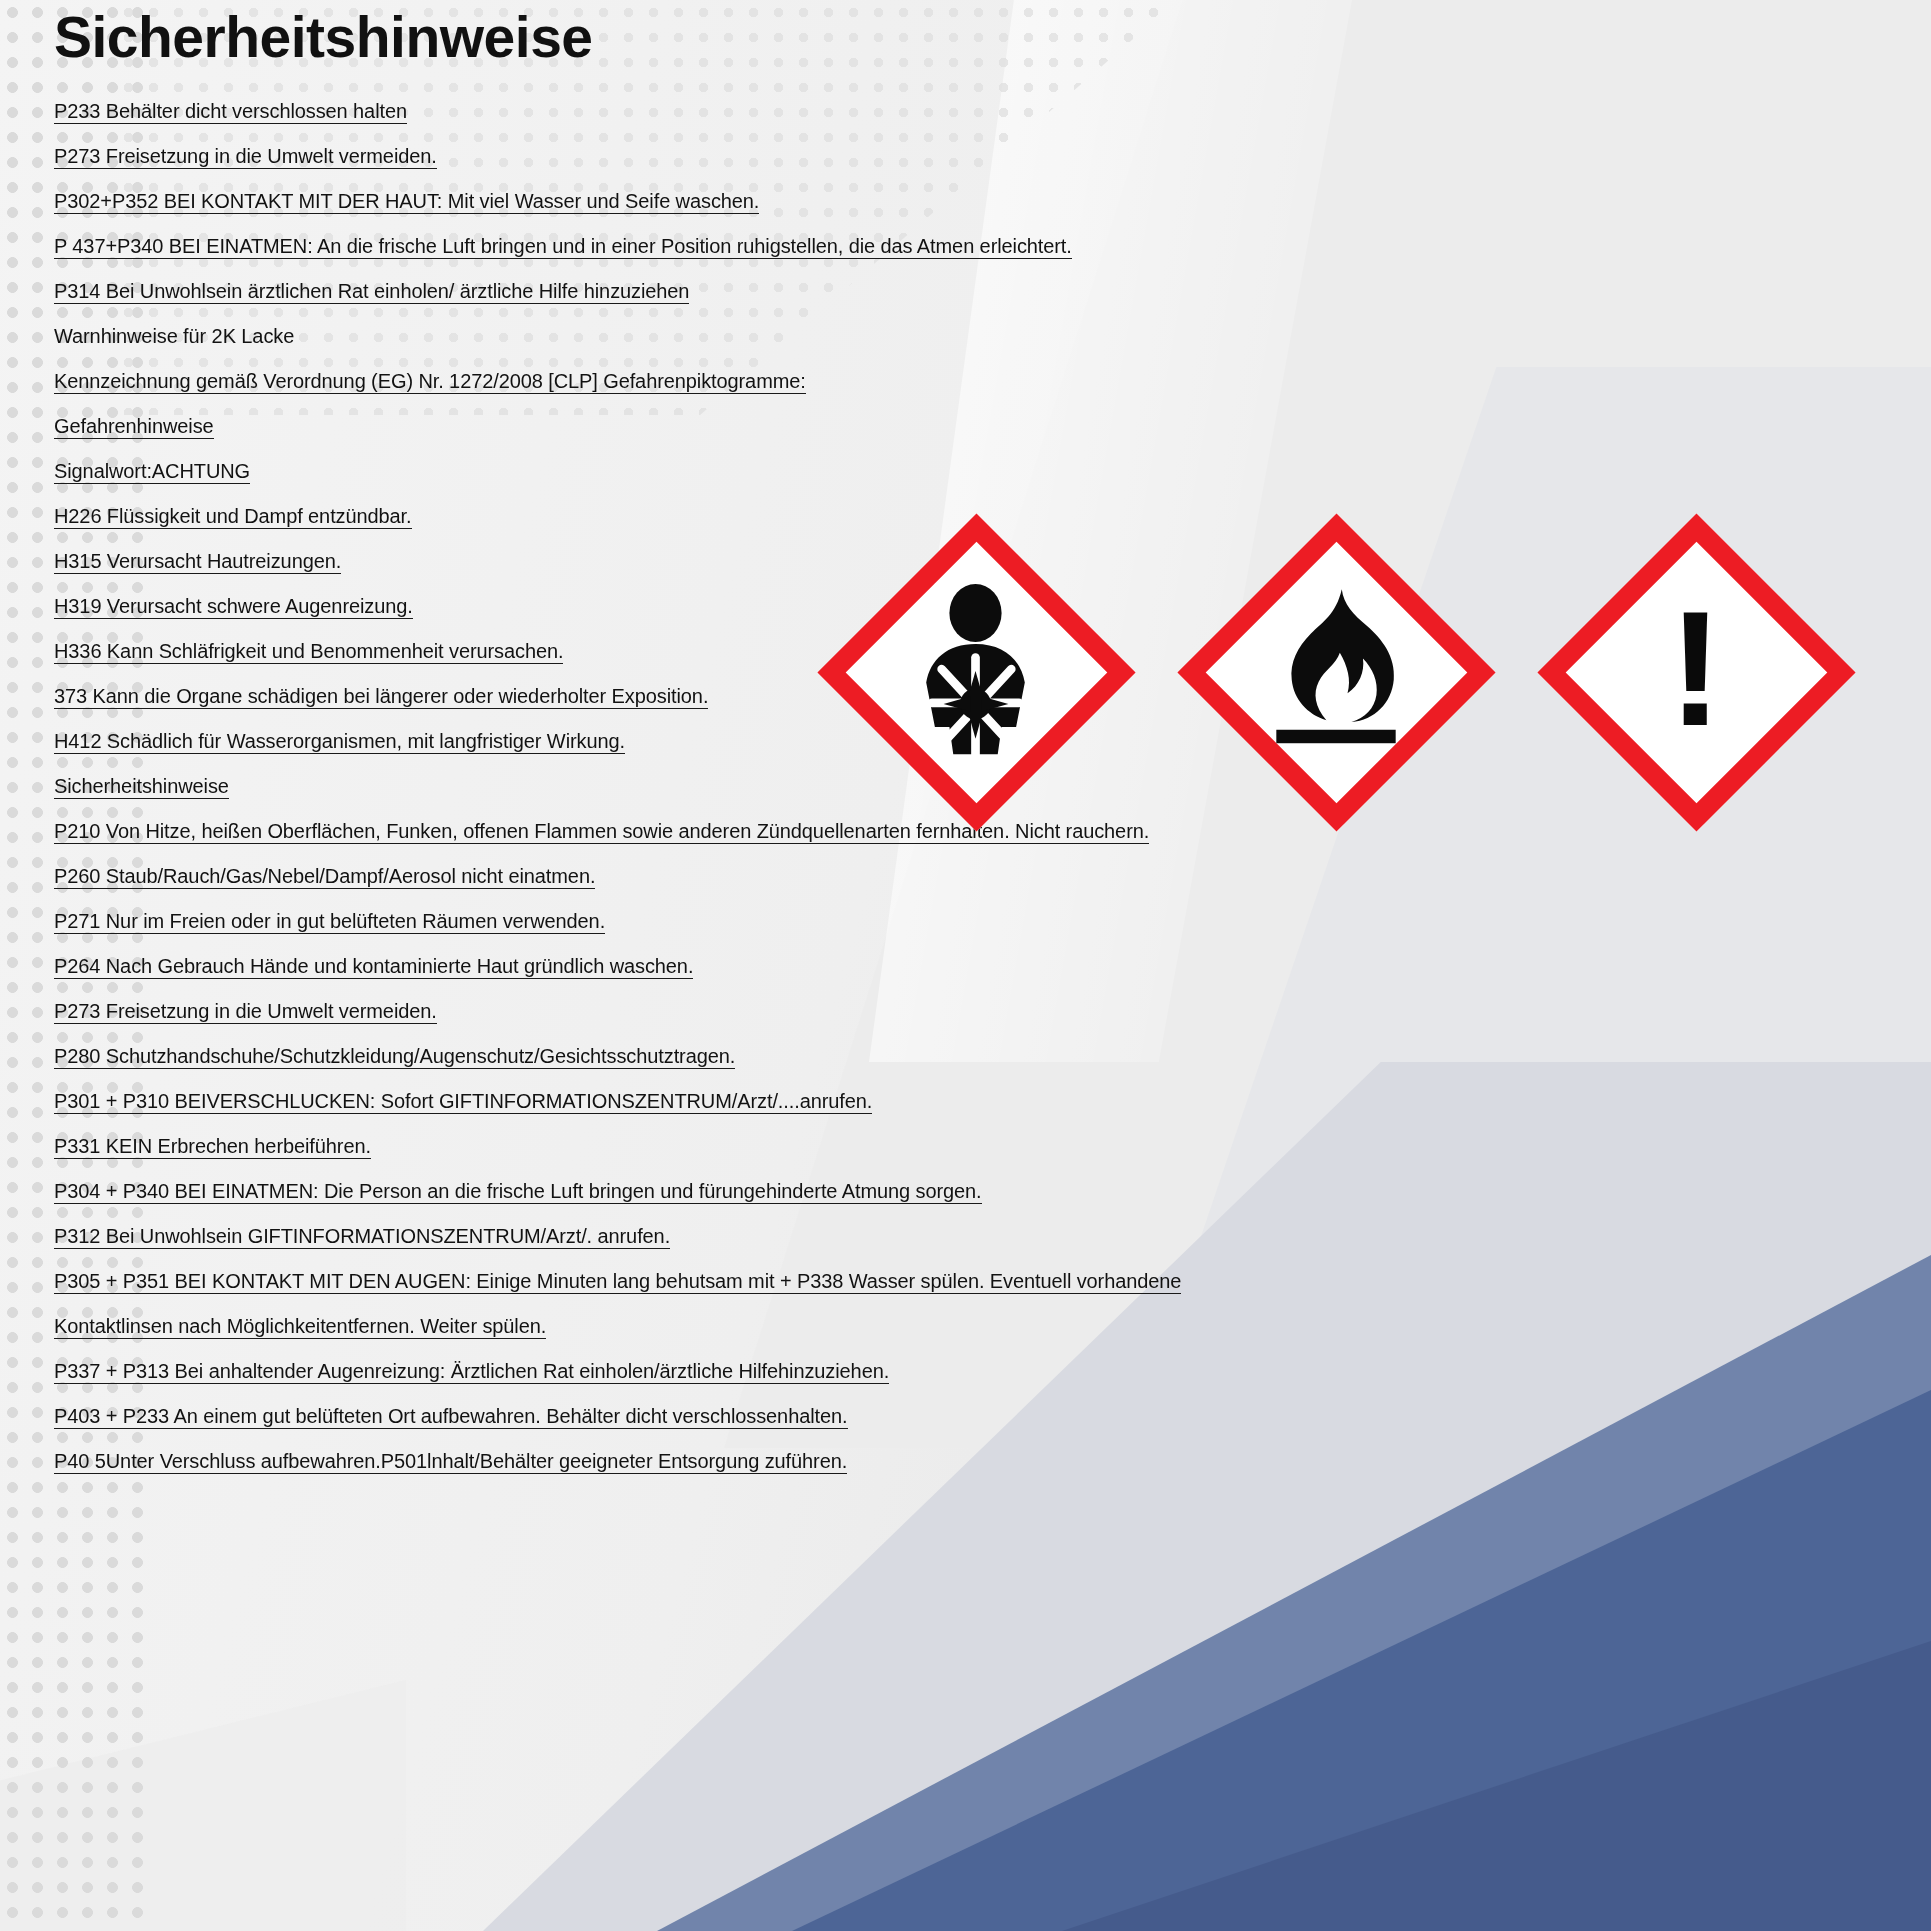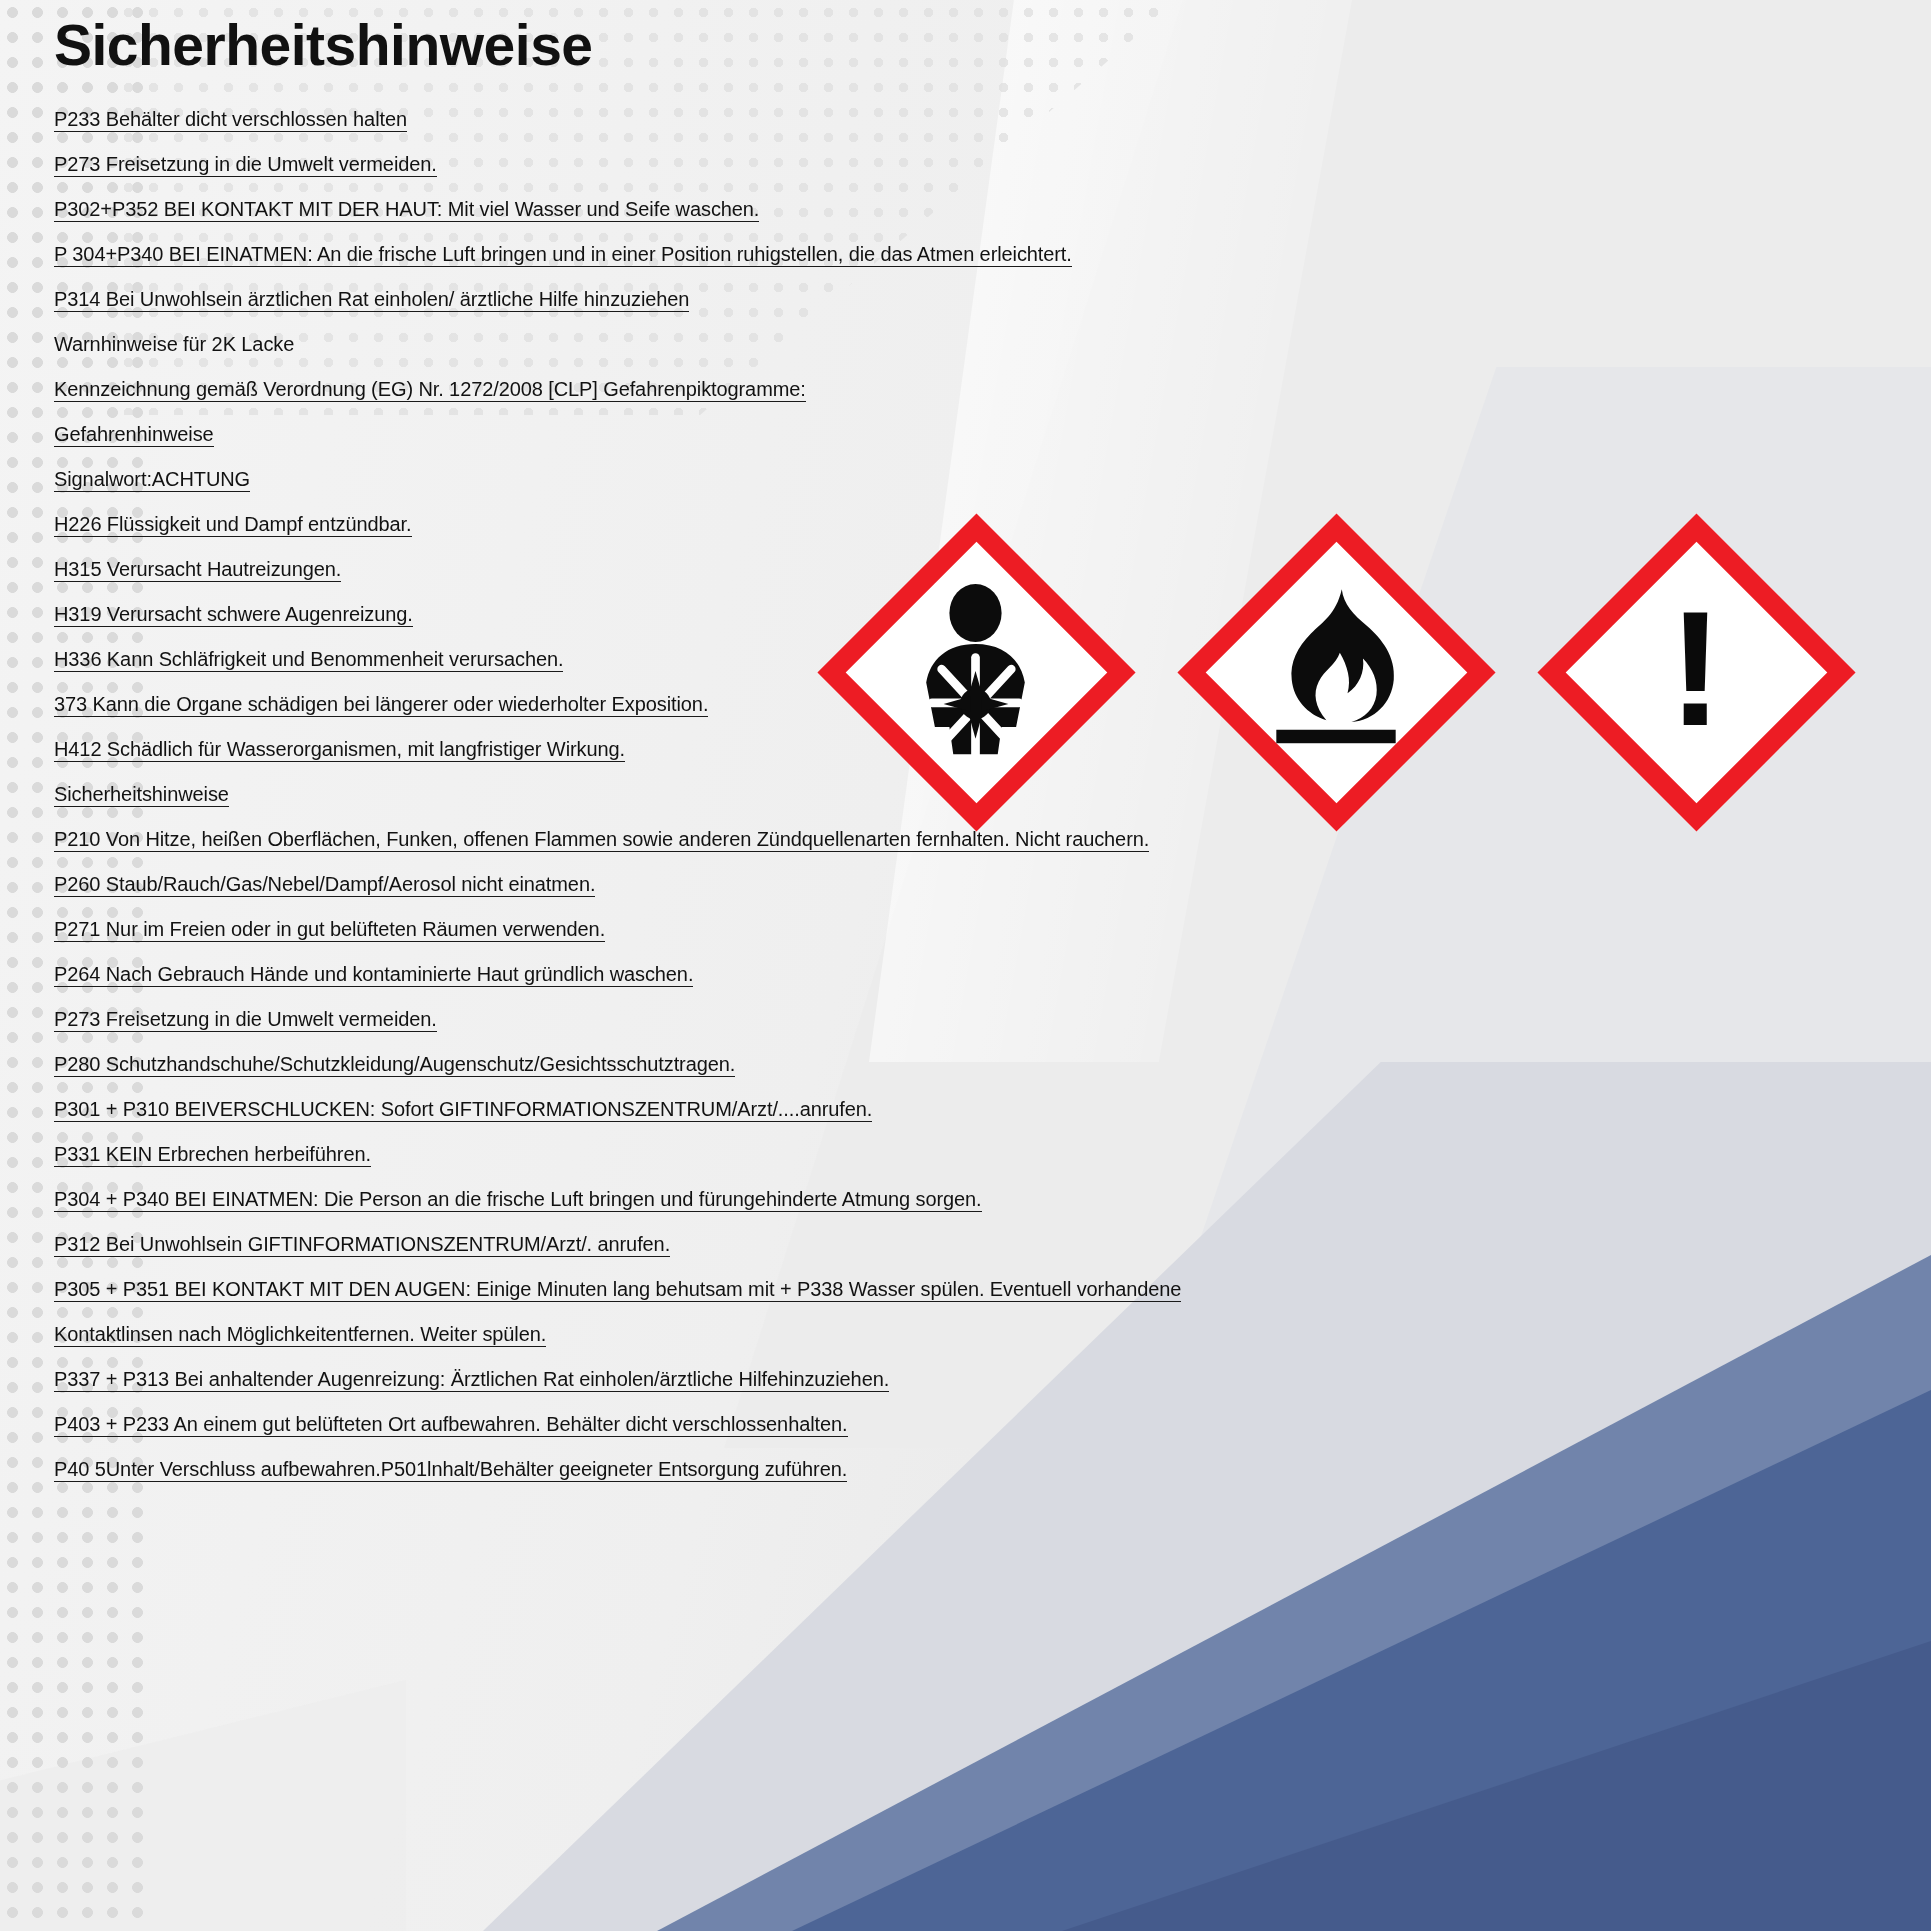--- a/index.html
+++ b/index.html
@@ -100,21 +100,21 @@
     left: 869px; top: 0;
     width: 483px; height: 1062px;
     background: linear-gradient(100deg, rgba(255,255,255,0.75), rgba(255,255,255,0));
     clip-path: polygon(30% 0, 100% 0, 60% 100%, 0 100%);
   }
 
   
   .content {
     position: absolute;
     inset: 0;
-    padding: 16px 0 0 54px;
+    padding: 8px 0 0 54px;
     box-sizing: border-box;
   }
   h1.title {
     margin: 0 0 21px 0;
     font-size: 57px;
     font-weight: bold;
     letter-spacing: -0.5px;
     color: #111111;
     line-height: 1.05;
   }
@@ -248,21 +248,21 @@
     </div>
 
   </div>
 
   <div class="content">
     <h1 class="title">Sicherheitshinweise</h1>
     <div class="lines">
       <div class="line"><span>P233 Behälter dicht verschlossen halten</span></div>
       <div class="line"><span>P273 Freisetzung in die Umwelt vermeiden.</span></div>
       <div class="line"><span>P302+P352 BEI KONTAKT MIT DER HAUT: Mit viel Wasser und Seife waschen.</span></div>
-      <div class="line"><span>P 304+P340 BEI EINATMEN: An die frische Luft bringen und in einer Position ruhigstellen, die das Atmen erleichtert.</span></div>
+      <div class="line"><span>P 437+P340 BEI EINATMEN: An die frische Luft bringen und in einer Position ruhigstellen, die das Atmen erleichtert.</span></div>
       <div class="line"><span>P314 Bei Unwohlsein ärztlichen Rat einholen/ ärztliche Hilfe hinzuziehen</span></div>
       <div class="line nounderline"><span>Warnhinweise für 2K Lacke</span></div>
       <div class="line"><span>Kennzeichnung gemäß Verordnung (EG) Nr. 1272/2008 [CLP] Gefahrenpiktogramme:</span></div>
       <div class="line"><span>Gefahrenhinweise</span></div>
       <div class="line"><span>Signalwort:ACHTUNG</span></div>
       <div class="line"><span>H226 Flüssigkeit und Dampf entzündbar.</span></div>
       <div class="line"><span>H315 Verursacht Hautreizungen.</span></div>
       <div class="line"><span>H319 Verursacht schwere Augenreizung.</span></div>
       <div class="line"><span>H336 Kann Schläfrigkeit und Benommenheit verursachen.</span></div>
       <div class="line"><span>373 Kann die Organe schädigen bei längerer oder wiederholter Exposition.</span></div>

